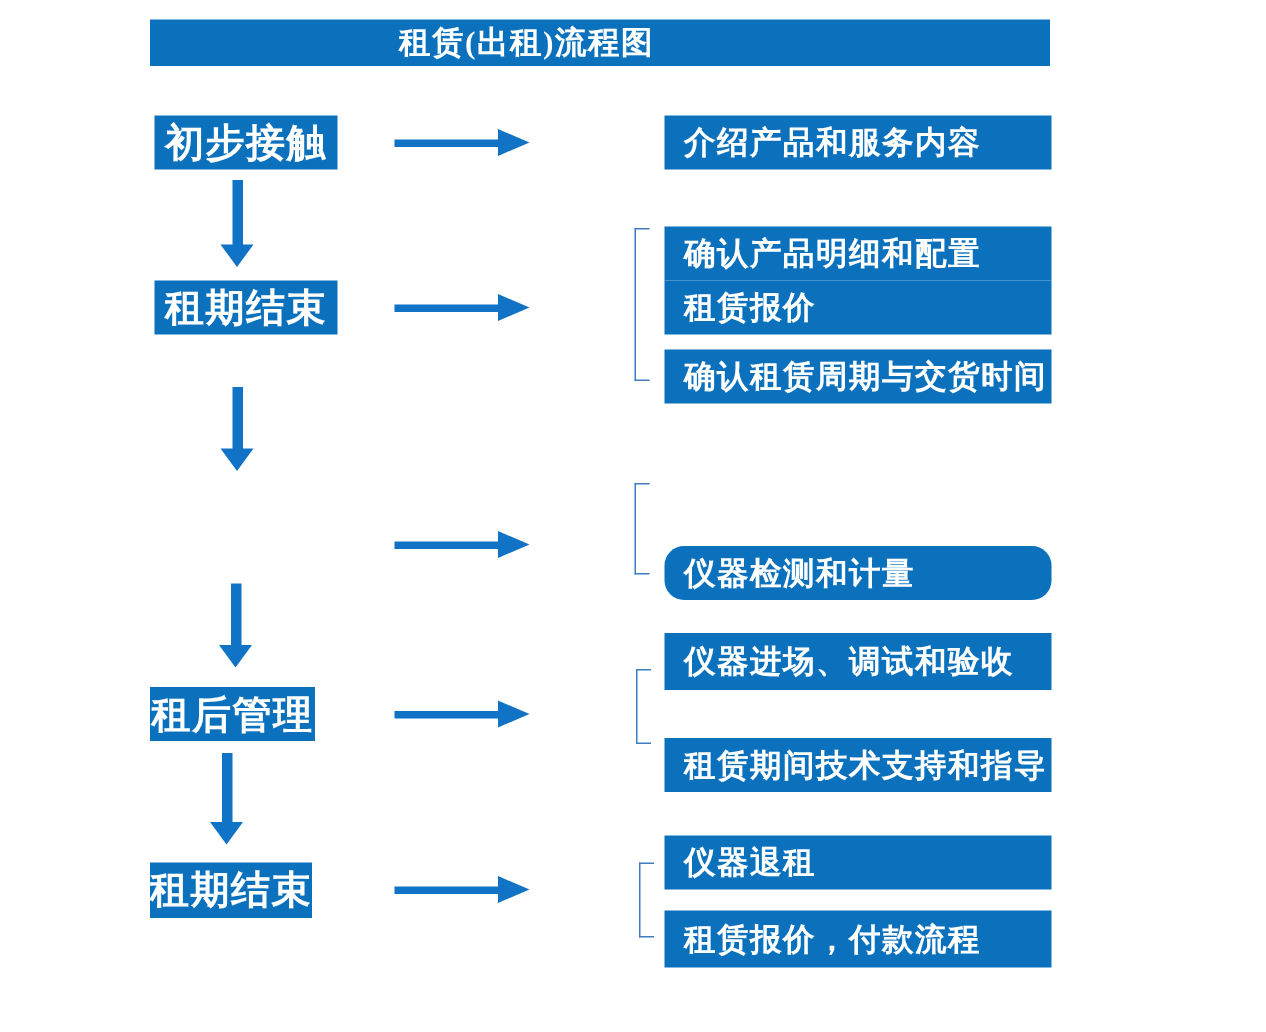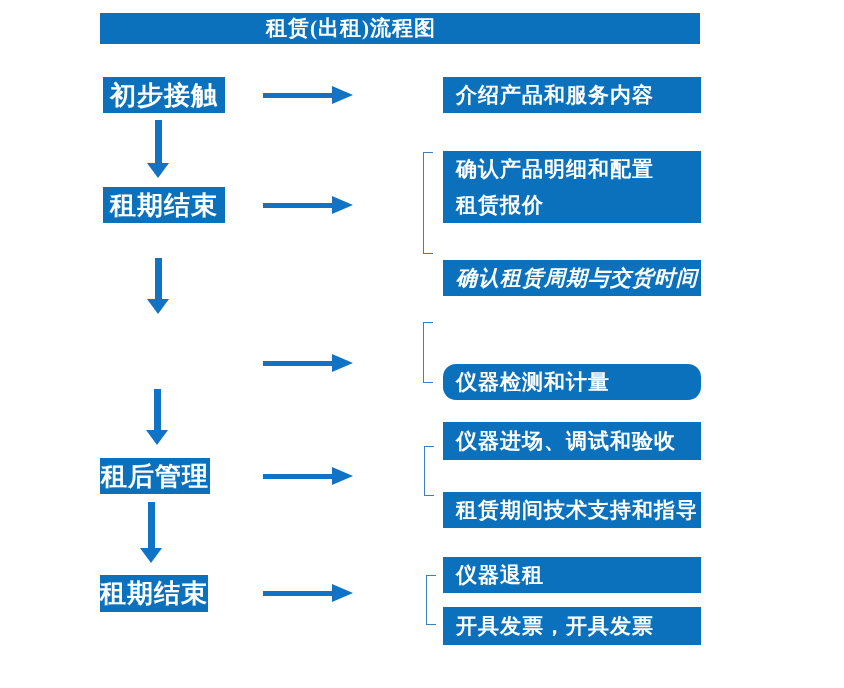--- a/index.html
+++ b/index.html
@@ -31,21 +31,21 @@
   
   .lb1{left:103px;top:77px;width:122px;height:36px;}
   .lb2{left:103px;top:187px;width:122px;height:36px;}
   .lb3{left:103px;top:345px;width:107px;height:35px;}
   .lb4{left:100px;top:458px;width:110px;height:36px;}
   .lb5{left:100px;top:575px;width:108px;height:37px;}
   
   .rb1{top:77px;}
   .rb2{top:134px;margin-top:17px;}
   .rb3{top:187px;}
-  .rb4{top:260px;font-style:italic;}
+  .rb4{top:233px;}
   .rb5{top:312px;}
   .rb6{top:364px;border-radius:13px;}
   .rb7{top:422px;height:38px;}
   .rb8{top:492px;}
   .rb9{top:557px;}
   .rb10{top:607px;height:38px;}
   
   .harrow{position:absolute;left:263px;width:90px;height:18px;}
   .harrow .shaft{
     position:absolute;left:0;right:20px;top:50%;margin-top:-2.5px;height:5px;background:var(--arrow);
@@ -138,15 +138,15 @@
   <div class="bracket br4"></div>
 
   <div class="box out rb1">介绍产品和服务内容</div>
   <div class="box out rb2">确认产品明细和配置</div>
   <div class="box out rb3">租赁报价</div>
   <div class="box out rb4">确认租赁周期与交货时间</div>
   <div class="box out rb6">仪器检测和计量</div>
   <div class="box out rb7">仪器进场、调试和验收</div>
   <div class="box out rb9">仪器退租</div>
   <div class="box out rb8">租赁期间技术支持和指导</div>
-  <div class="box out rb10">开具发票，开具发票</div>
+  <div class="box out rb10">租赁报价，付款流程</div>
 
 </div>
 
 </body></html>

